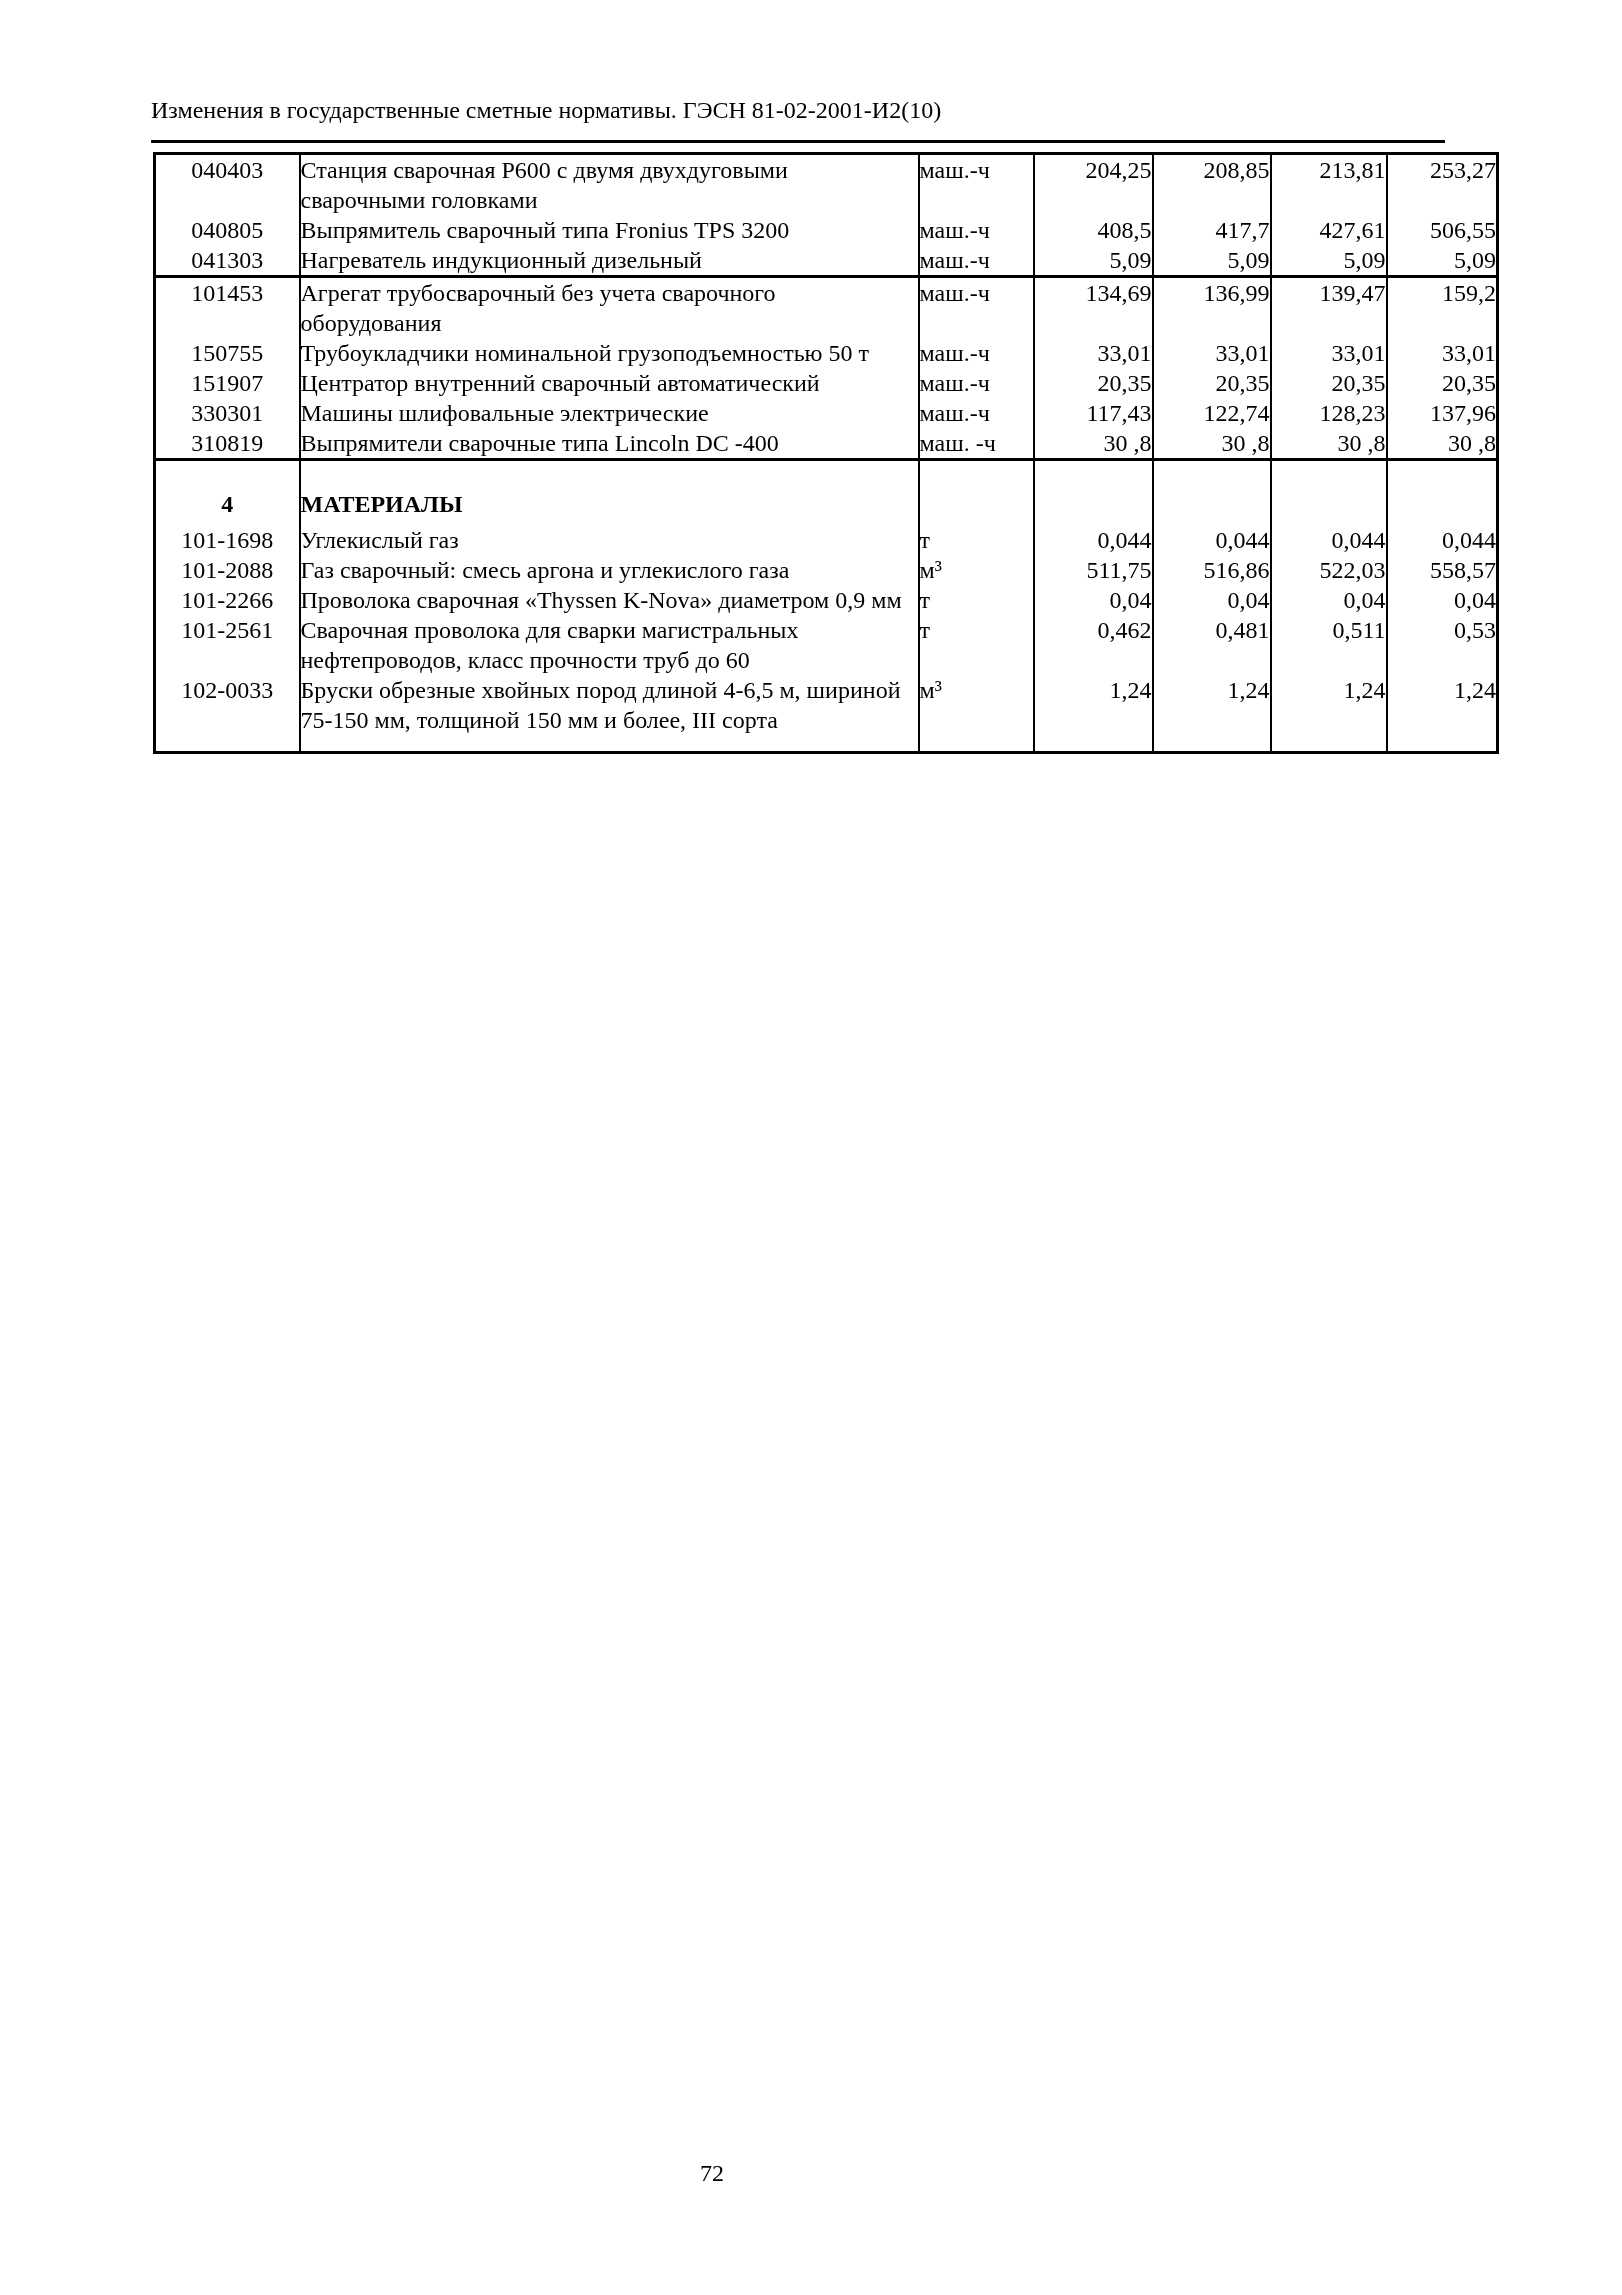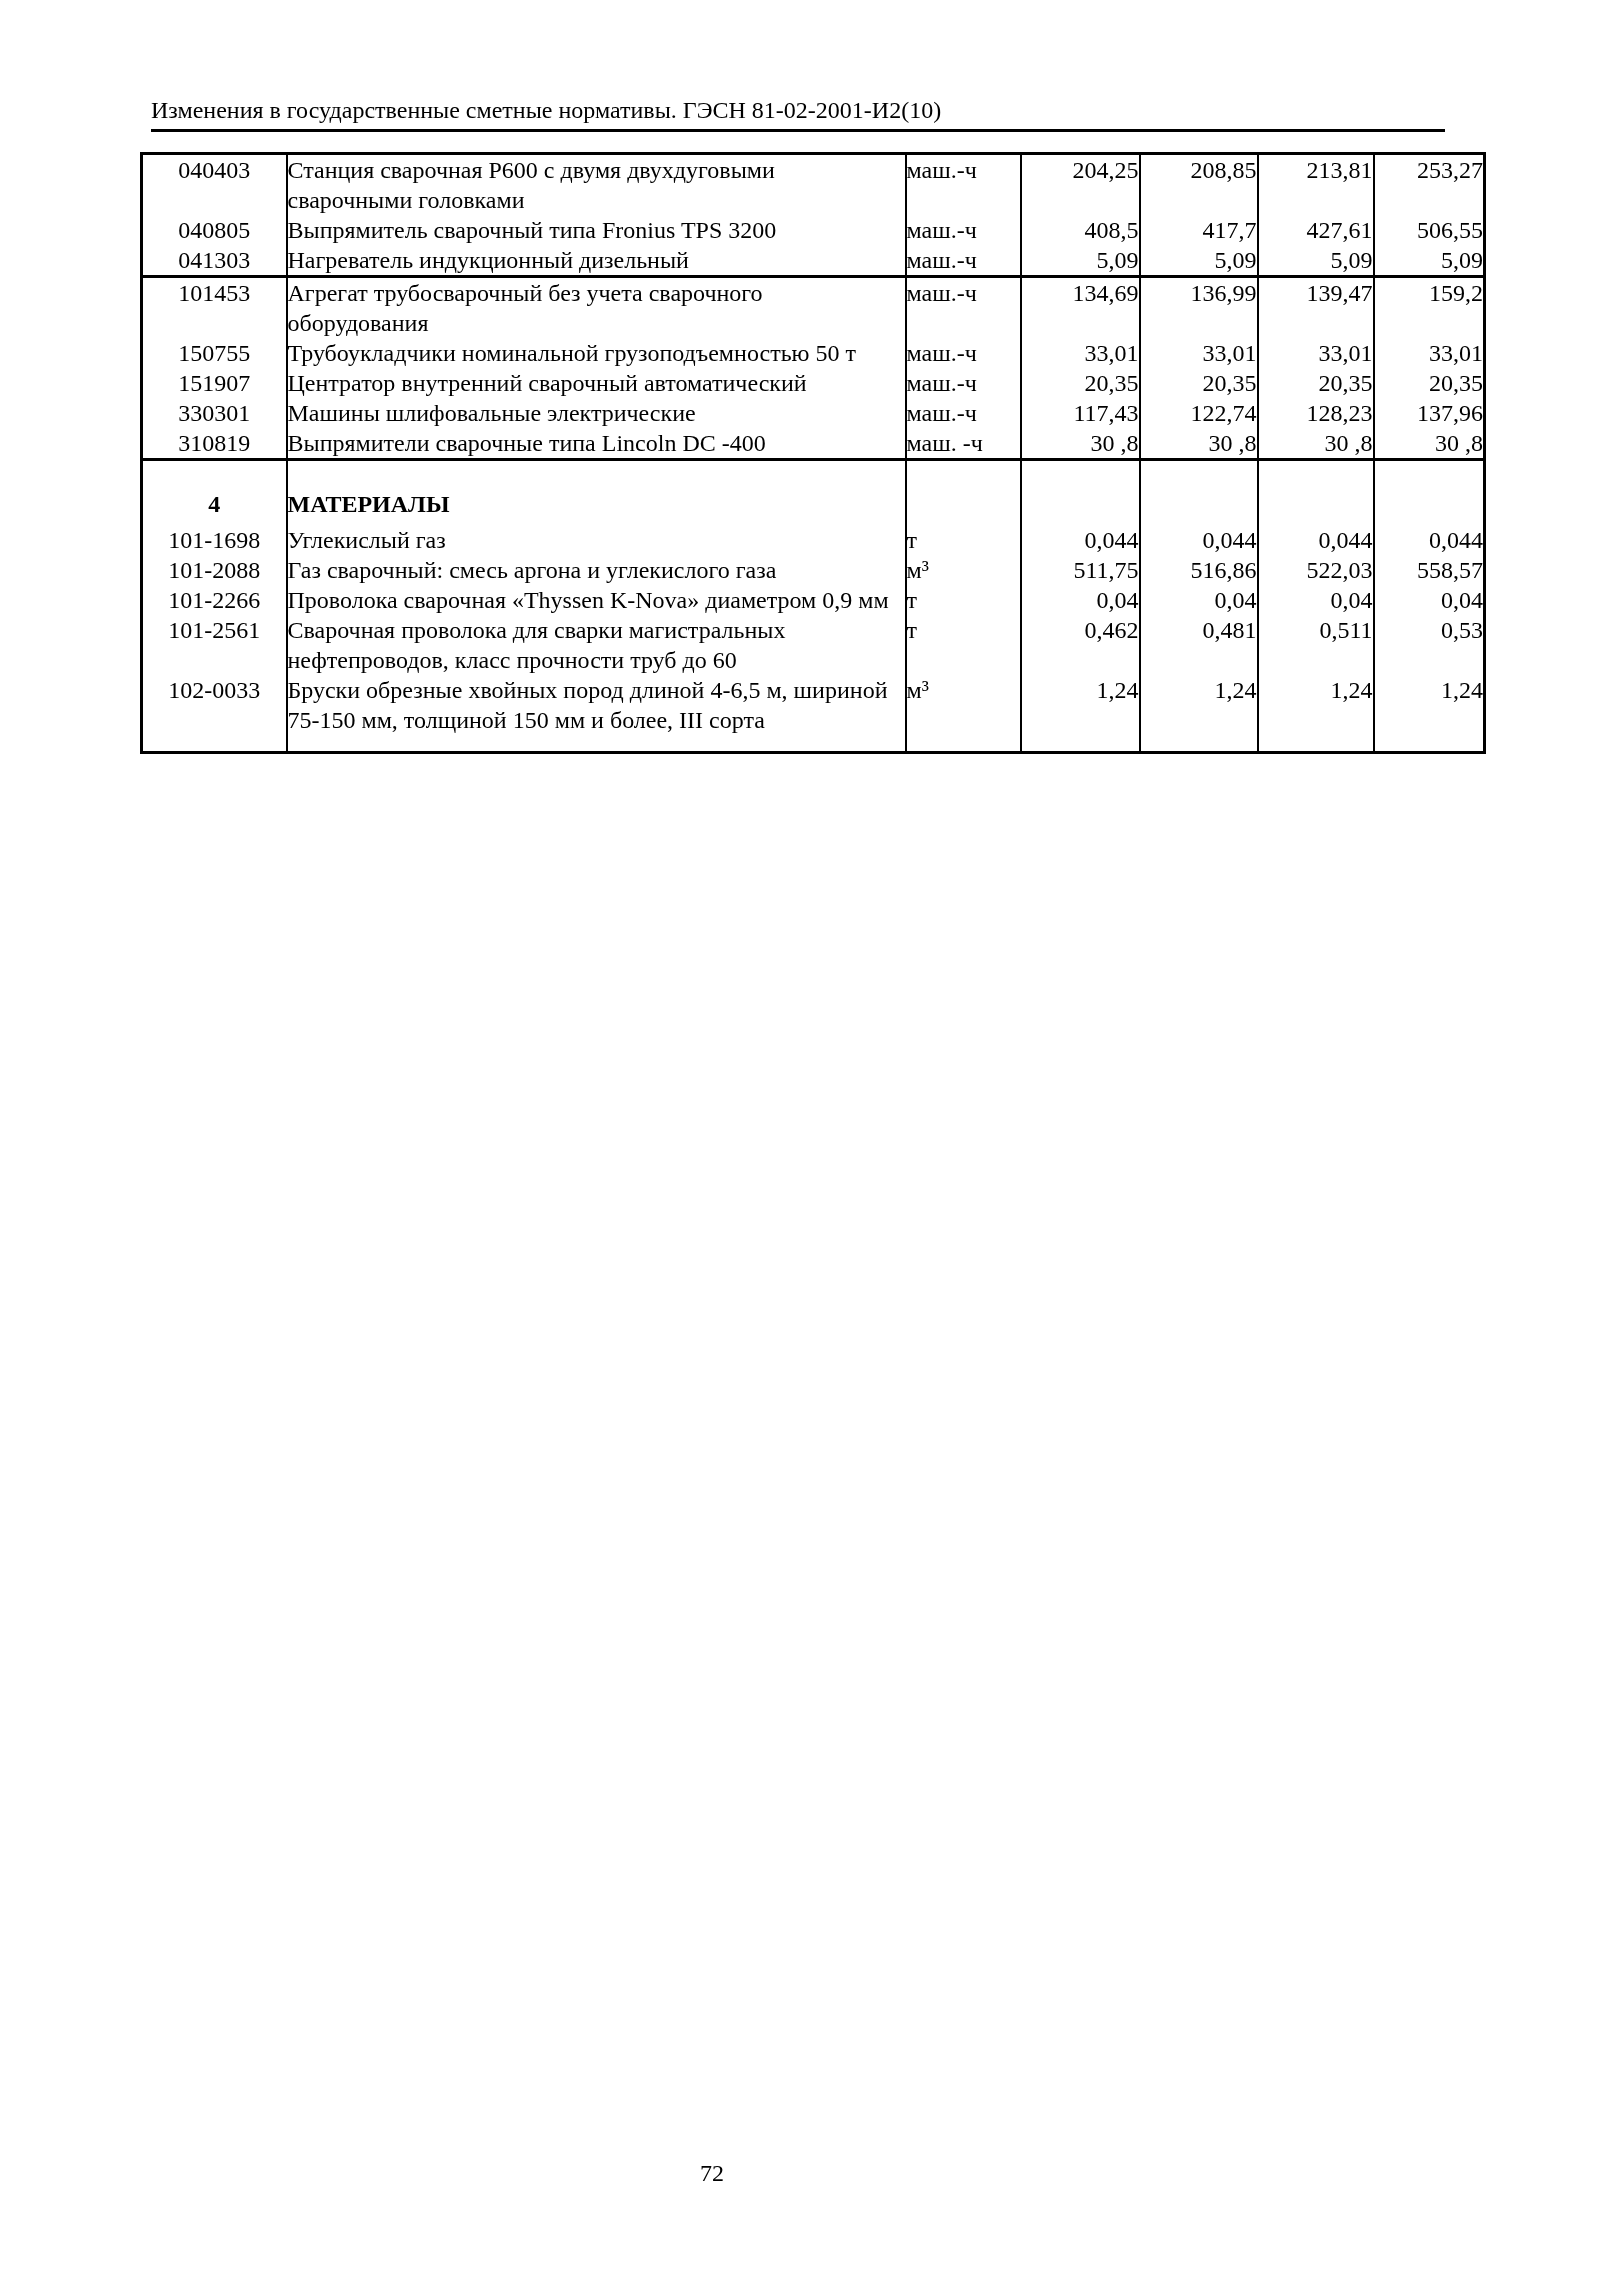--- a/index.html
+++ b/index.html
@@ -17,28 +17,28 @@
     color: #000;
   }
   
   .header {
     position: absolute;
     left: 151px;
     top: 96px;
     width: 1294px;
     font-size: 24px;
     line-height: 29px;
-    padding-bottom: 4px;
+    padding-bottom: 15px;
     border-bottom: 3.9px solid #000;
     white-space: nowrap;
   }
   
   table.norm-table {
     position: absolute;
-    left: 140px;
+    left: 153px;
     top: 152px;
     width: 1344px;
     table-layout: fixed;
     border-collapse: collapse;
     border: 3.3px solid #000;
     padding-left: 35px;
   }
   table.norm-table td {
     border-left: 2px solid #000;
     border-right: 2px solid #000;

